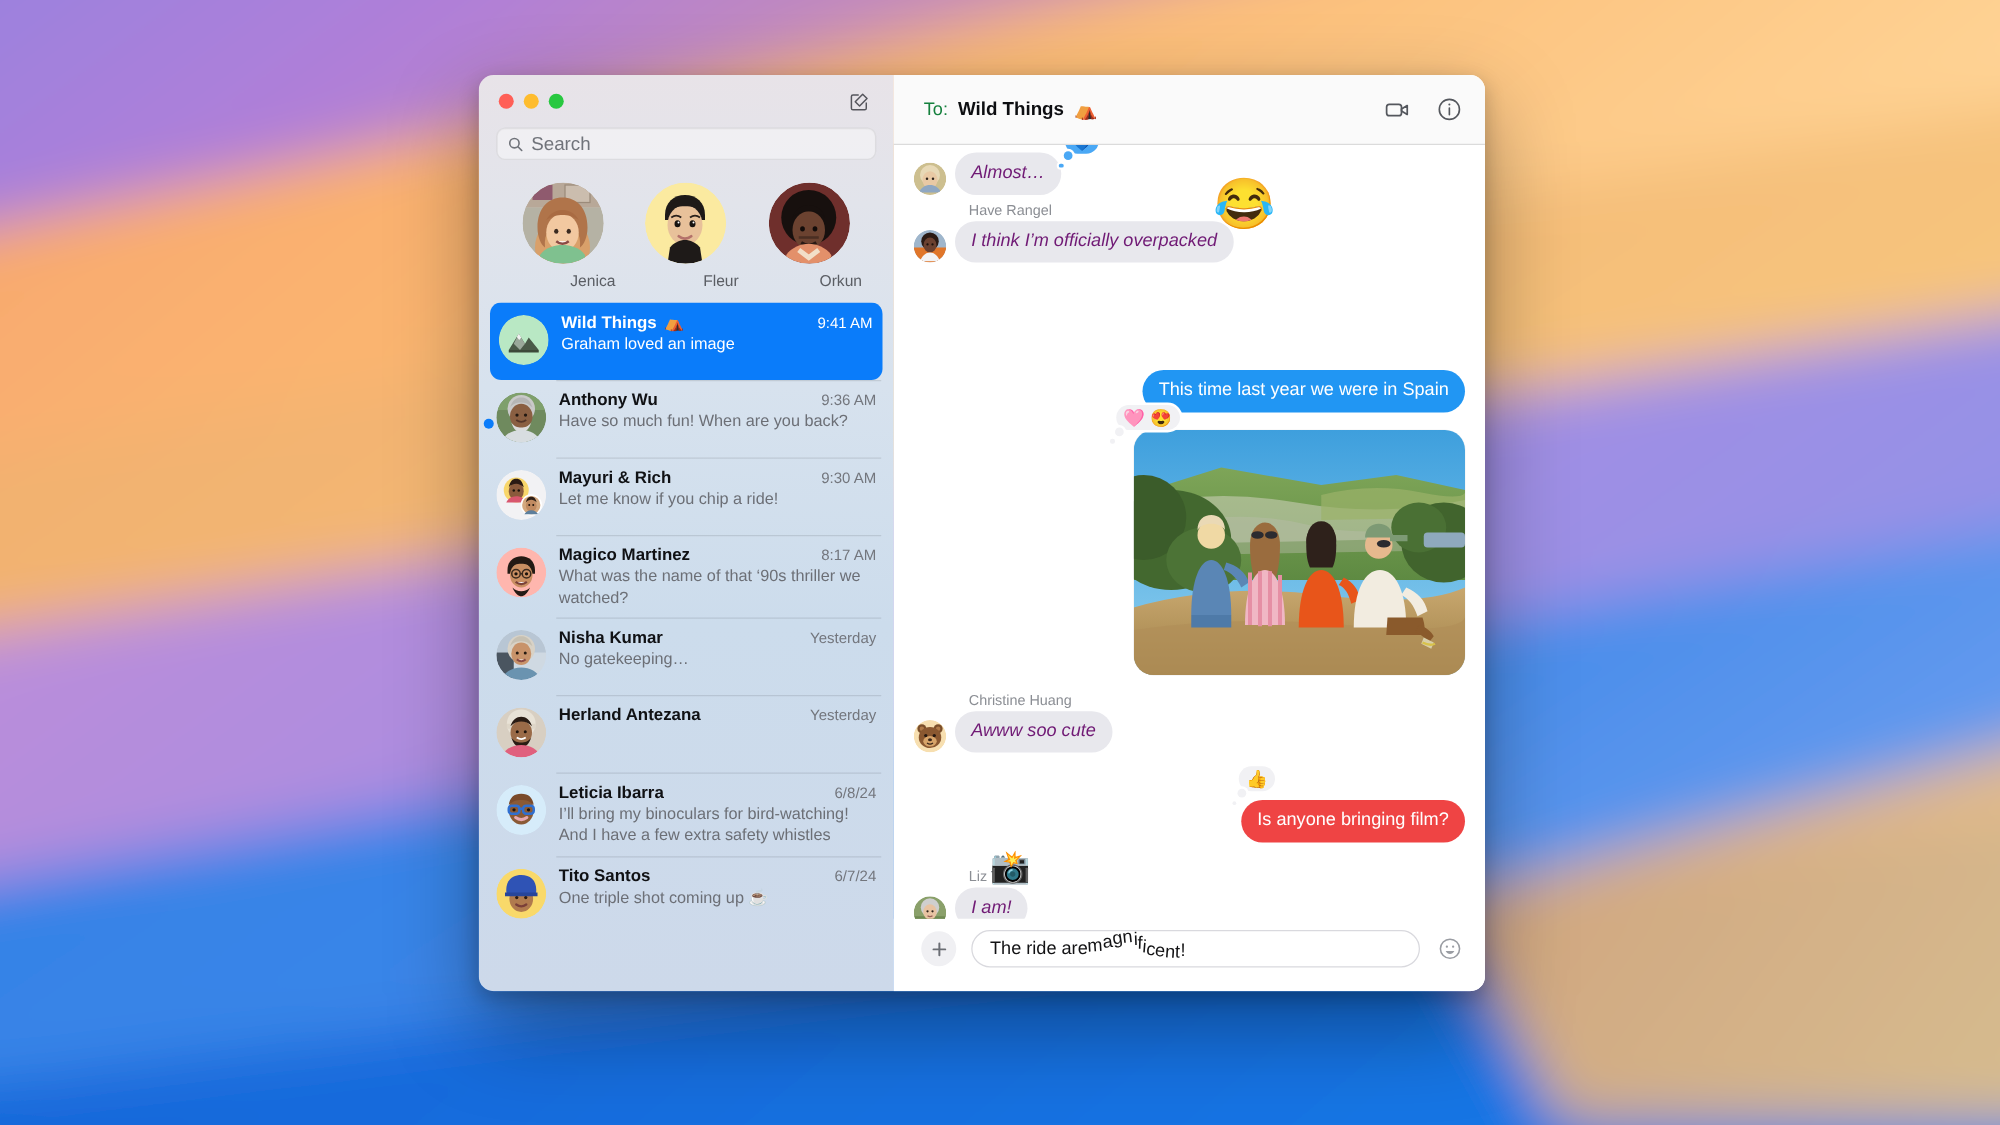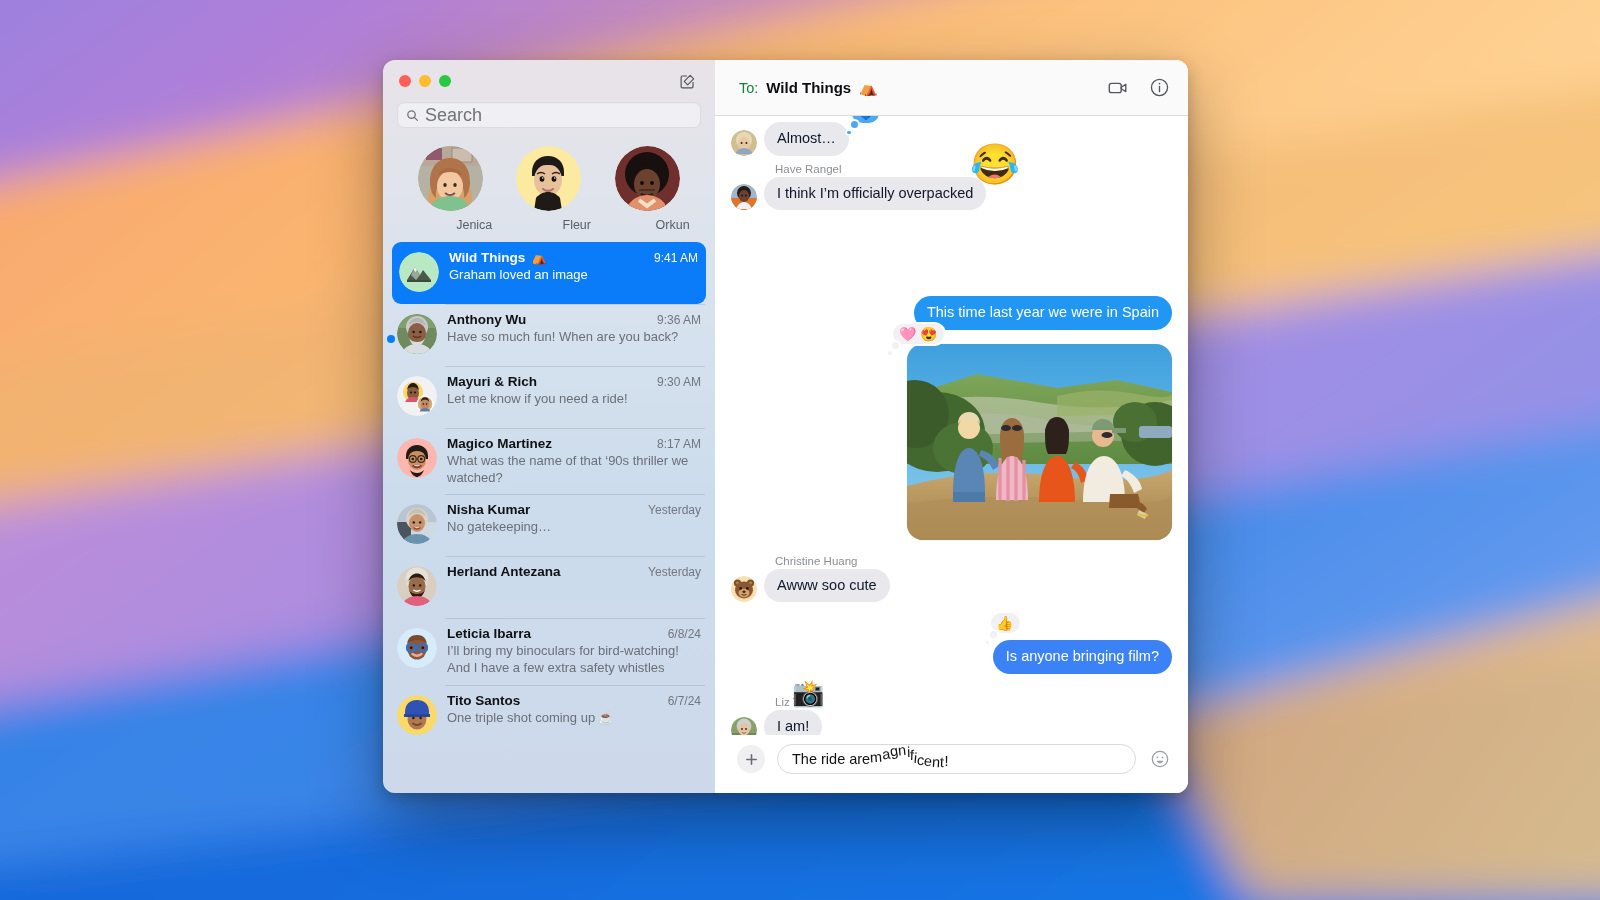--- a/index.html
+++ b/index.html
@@ -50,21 +50,21 @@
 
   .search-wrap { padding:0 14px 0 14px; }
   .search-field {
     height:26px; border-radius:7px;
     background:rgba(255,255,255,.42);
     border:0.5px solid rgba(0,0,0,.08);
     display:flex; align-items:center; gap:6px; padding:0 8px;
     box-shadow:inset 0 0.5px 1px rgba(0,0,0,.04);
   }
   .search-field svg { flex:0 0 13px; }
-  .search-text { font-size:18px; color:#70737a; }
+  .search-text { font-size:15px; color:#70737a; }
 
   
   .pinned {
     display:flex; justify-content:space-around;
     padding:18px 18px 10px 18px;
   }
   .pin { text-align:center; width:84px; }
   .pin-av {
     width:65px; height:65px; border-radius:50%;
     margin:0 auto; overflow:hidden; position:relative;
@@ -146,23 +146,23 @@
     margin:7px 0 2px 44px;
   }
   .bubble {
     max-width:330px;
     padding:7px 13px 8px 13px;
     border-radius:18px;
     font-size:14.5px; line-height:1.28;
     position:relative;
     word-wrap:break-word;
   }
-  .bubble.in { background:#e8e8ed; color:#0f172a; }
+  .bubble.in { background:#e8e8ed; color:#701a75;font-style:italic; }
   .bubble.out { background:#2196f3; color:#fff; }
-  .bubble.out.accent { background:#3b82f6; }
+  .bubble.out.accent { background:#ef4444; }
 
   .photo {
     width:265px; height:196px;
     border-radius:16px; overflow:hidden;
     position:relative;
     box-shadow:0 0 0 0.5px rgba(0,0,0,.05);
   }
 
   
   .tapback {
@@ -440,21 +440,21 @@
               <path d="M23.6 26c.8-3.4 2.2-4.7 4.4-4.7s3.6 1.3 4.4 4.7c-1.4-1.6-2.8-2.2-4.4-2.2s-3 .6-4.4 2.2z" fill="#2e1f16"></path>
               <circle cx="26.4" cy="28" r=".8" fill="#1a120d"></circle>
               <circle cx="29.6" cy="28" r=".8" fill="#1a120d"></circle>
               <path d="M22.5 35.4c1.3-2.4 3.1-3.3 5.5-3.3s4.2.9 5.5 3.3z" fill="#5d7f9c"></path>
             </svg></div>
           <div class="conv-body">
             <div class="conv-top">
               <span class="conv-name">Mayuri &amp; Rich</span>
               <span class="conv-time">9:30 AM</span>
             </div>
-            <div class="conv-preview">Let me know if you need a ride!</div>
+            <div class="conv-preview">Let me know if you chip a ride!</div>
           </div>
         </div>
         <div class="conv">
           <div class="divider"></div>
           <div class="conv-av"><svg width="40" height="40" viewBox="0 0 40 40">
               <circle cx="20" cy="20" r="20" fill="#ffb6ae"></circle>
               <path d="M9 18c0-7 5-11 11-11s11 4 11 11v3H9z" fill="#241a14"></path>
               <ellipse cx="20" cy="22" rx="9" ry="10" fill="#c98f62"></ellipse>
               <path d="M11 17c1-6 4-9 9-9s8 3 9 9c-3-3-5-4-9-4s-6 1-9 4z" fill="#241a14"></path>
               <circle cx="15.8" cy="21" r="3.4" fill="none" stroke="#3b2a1e" stroke-width="1.2"></circle>

